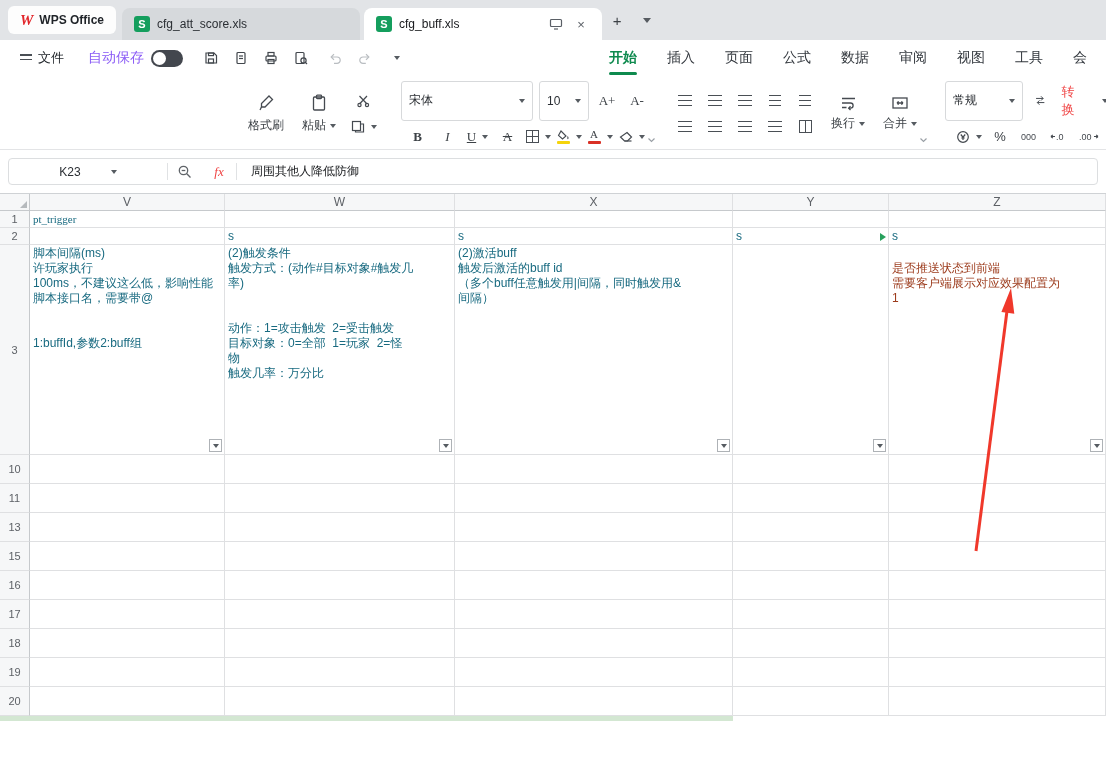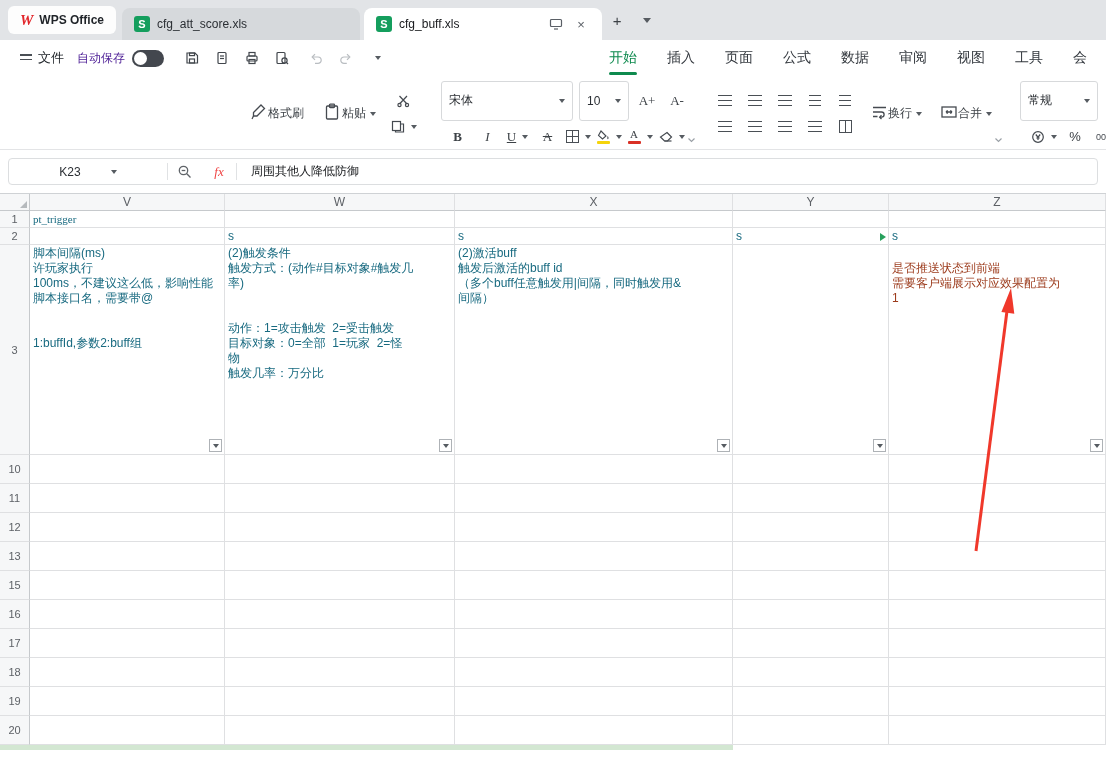--- a/index.html
+++ b/index.html
@@ -12,37 +12,37 @@
   .dtab{height:32px;display:flex;align-items:center;gap:7px;padding:0 12px;font-size:12px;border-radius:8px 8px 0 0;min-width:200px;box-sizing:border-box}
   .dtab.inactive{background:#d6d9dc;color:#2a2e33;min-width:238px;margin-right:4px}
   .dtab.active{background:#ffffff;color:#17191c;min-width:238px}
   .s-icn{width:16px;height:16px;border-radius:3px;background:#149e5d;color:#fff;font-weight:700;font-size:11px;display:inline-flex;align-items:center;justify-content:center;flex:none}
   .dtab .spacer{flex:1}
   .t-mini{color:#5a5f66;display:inline-flex;align-items:center;justify-content:center;width:18px;height:18px;border-radius:3px;font-size:13px}
   .t-add,.t-caret{display:inline-flex;align-items:center;justify-content:center;width:22px;height:22px;margin:0 2px 9px 4px;color:#3c4146;font-size:15px;border-radius:4px}
   
   .menubar{height:36px;background:#fff;display:flex;align-items:center;padding:0 10px 0 14px;box-sizing:border-box;position:relative}
   .mb-file{display:flex;align-items:center;gap:6px;font-size:13px;color:#24292e;padding:4px 6px;border-radius:4px}
-  .mb-autosave{display:flex;align-items:center;gap:7px;font-size:12px;color:#4c1d95;margin-left:7px}
+  .mb-autosave{display:flex;align-items:center;gap:7px;font-size:14px;color:#8b5cf6;margin-left:18px}
   .toggle{width:32px;height:17px;border-radius:9px;background:#43474e;position:relative;flex:none}
   .toggle::after{content:'';position:absolute;left:2px;top:2px;width:13px;height:13px;border-radius:50%;background:#fff}
   .mb-icons{display:flex;align-items:center;gap:6px;margin-left:16px}
   .mb-ic{width:24px;height:24px;display:flex;align-items:center;justify-content:center;border-radius:4px}
   .mb-ic svg{stroke:#41464c;fill:none;stroke-width:1.2}
   .mb-ic.dis svg{stroke:#b9bdc1}
   .mb-tabs{margin-left:auto;display:flex;align-items:stretch;gap:0;height:36px;margin-right:-6px}
   .mtab{display:flex;align-items:center;padding:0 15px;font-size:14px;color:#33383e;position:relative;white-space:nowrap}
-  .mtab.active{color:#0e8a4e;font-weight:400}
+  .mtab.active{color:#0e8a4e;font-weight:700}
   .mtab.active::after{content:'';position:absolute;left:50%;transform:translateX(-50%);bottom:1px;width:28px;height:3px;border-radius:2px;background:#0e8a4e}
   
   .ribbon{height:74px;background:#fff;border-bottom:1px solid #e3e4e6;display:flex;align-items:stretch;box-sizing:border-box;padding:5px 0 3px 0}
   .rb-spacer{width:232px;flex:none}
   .rb-sep{width:1px;background:#ececee;margin:6px 0}
   .rb-group{display:flex;align-items:center;gap:10px;padding:0 12px;position:relative}
-  .rb-col{display:flex;flex-direction:row;align-items:center;justify-content:center;border-radius:4px;padding:2px 4px}
+  .rb-col{display:flex;flex-direction:column;align-items:center;justify-content:center;border-radius:4px;padding:2px 4px}
   .lbl{font-size:12px;color:#3c4146;display:flex;align-items:center;white-space:nowrap}
   .bigicn svg{stroke:#454a50;fill:none;stroke-width:1.3}
   .rb-stack{display:flex;flex-direction:column;gap:6px;align-items:center}
   .sicn{min-width:24px;height:20px;display:inline-flex;align-items:center;justify-content:center;font-size:13px;color:#3c4146;border-radius:3px;gap:2px}
   .sicn svg{stroke:#454a50;fill:none;stroke-width:1.2}
   .rb-rows{display:flex;flex-direction:column;justify-content:center;gap:6px}
   .rb-row{display:flex;align-items:center;gap:6px}
   .combo{height:40px;border:1px solid #d7d9db;border-radius:3px;background:#fff;display:flex;align-items:center;justify-content:space-between;padding:0 7px;font-size:12px;color:#2b2f34;box-sizing:border-box}
   .w132{width:132px}.w50{width:50px}.w84{width:84px}
   .caret{display:inline-block;width:0;height:0;border-left:3.5px solid transparent;border-right:3.5px solid transparent;border-top:4px solid #565b61;margin-left:4px;flex:none}
@@ -506,28 +506,20 @@
     </div>
     <div class="g-row rh-n">
       <div class="g-rowhead">11</div>
       <div class="g-cell cw-V"></div>
       <div class="g-cell cw-W"></div>
       <div class="g-cell cw-X"></div>
       <div class="g-cell cw-Y"></div>
       <div class="g-cell cw-Z"></div>
     </div>
     <div class="g-row rh-n">
-      <div class="g-rowhead">12</div>
-      <div class="g-cell cw-V"></div>
-      <div class="g-cell cw-W"></div>
-      <div class="g-cell cw-X"></div>
-      <div class="g-cell cw-Y"></div>
-      <div class="g-cell cw-Z"></div>
-    </div>
-    <div class="g-row rh-n">
       <div class="g-rowhead">13</div>
       <div class="g-cell cw-V"></div>
       <div class="g-cell cw-W"></div>
       <div class="g-cell cw-X"></div>
       <div class="g-cell cw-Y"></div>
       <div class="g-cell cw-Z"></div>
     </div>
     <div class="g-row rh-n">
       <div class="g-rowhead">15</div>
       <div class="g-cell cw-V"></div>

